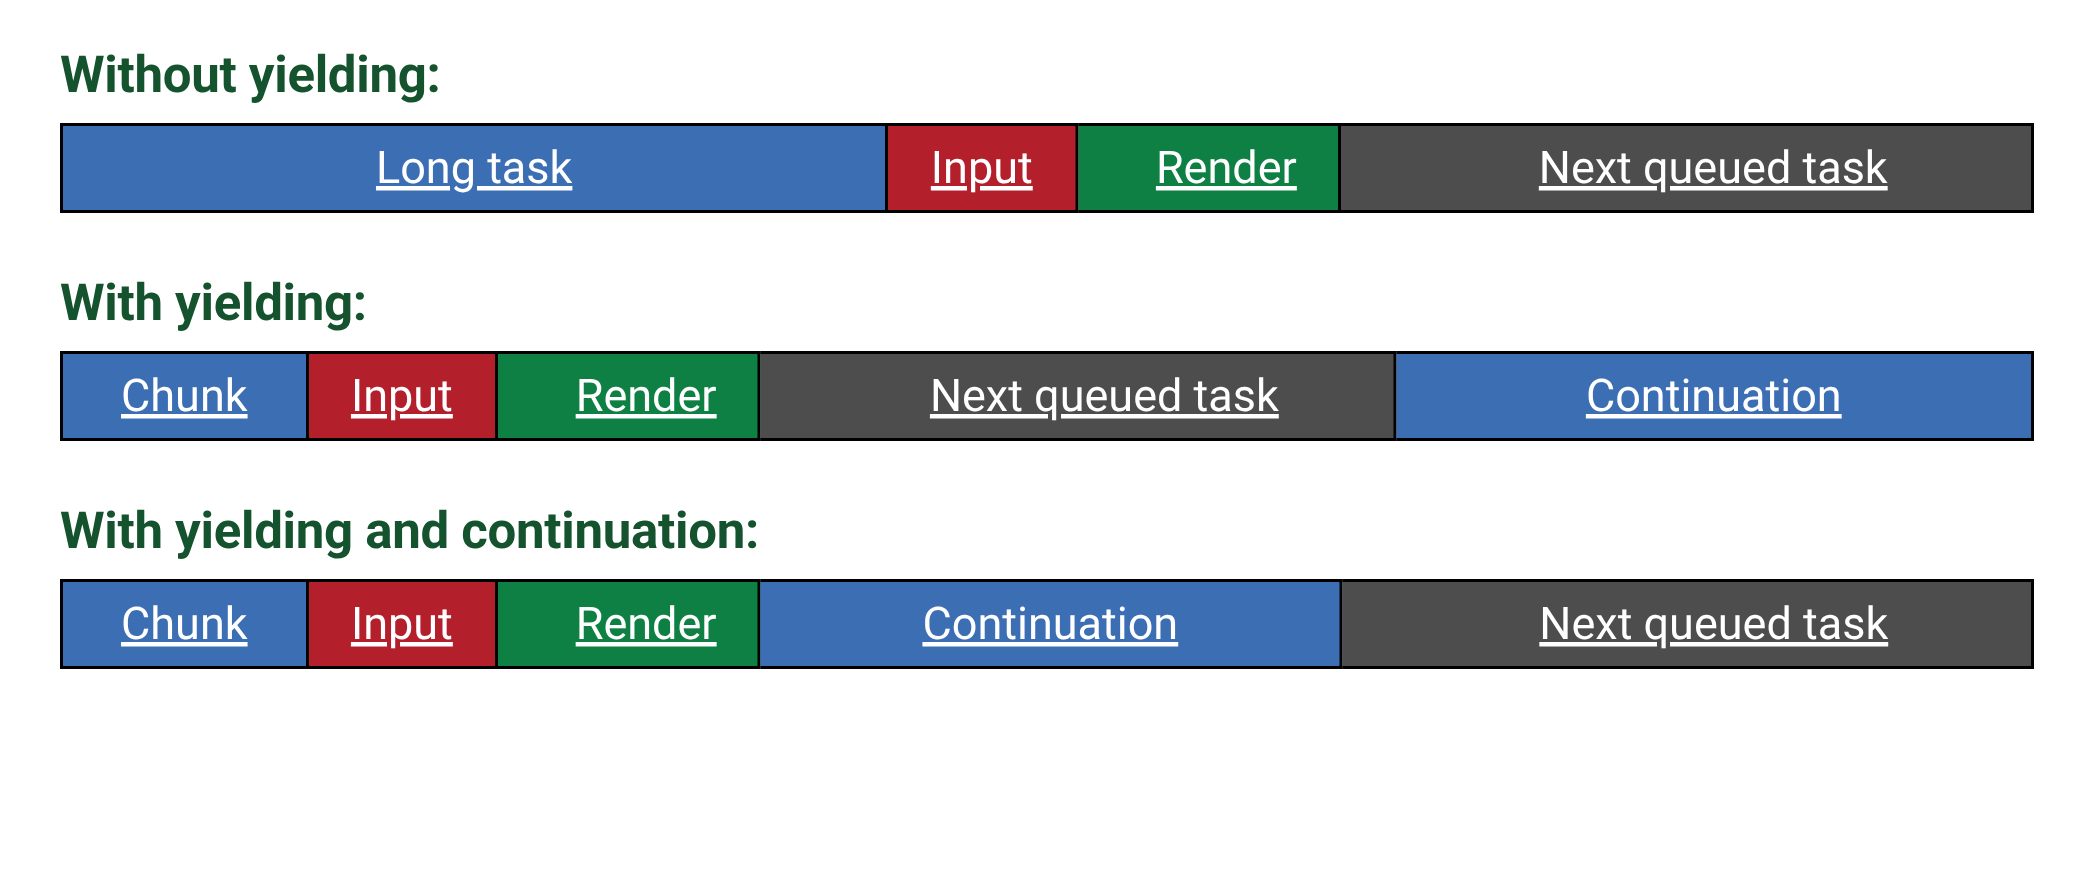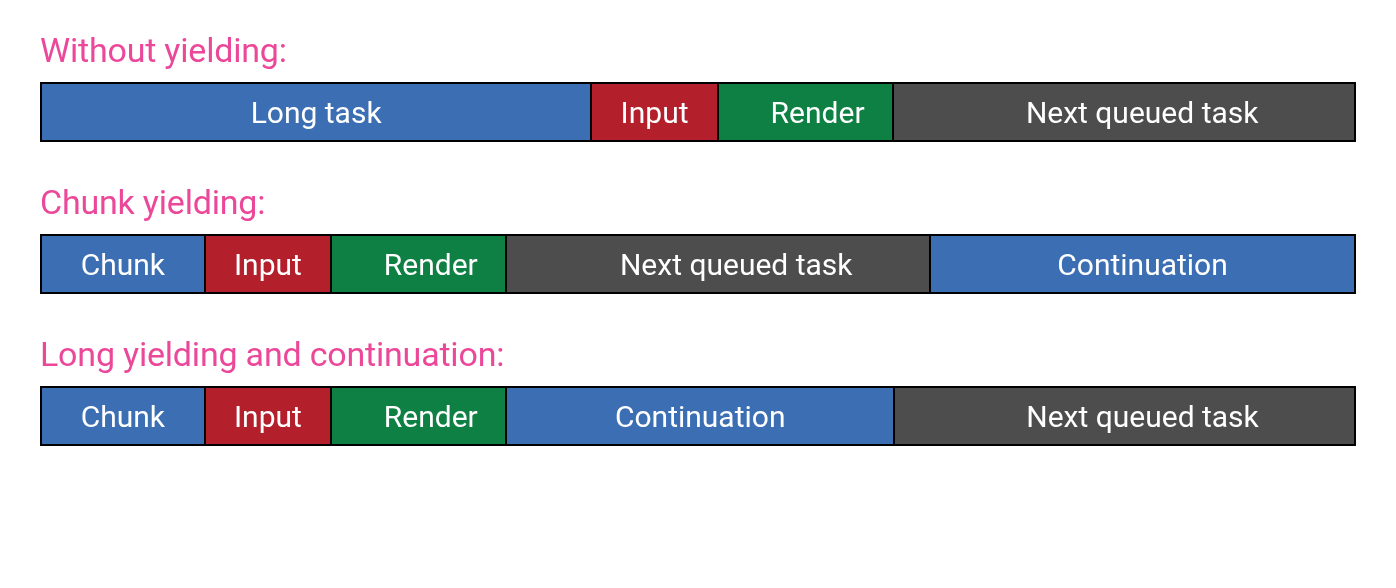--- a/index.html
+++ b/index.html
@@ -11,40 +11,41 @@
       font-family: -apple-system, BlinkMacSystemFont, 'Segoe UI', Roboto, Helvetica, Arial, sans-serif;
       background: #ffffff;
       padding: 30px 40px;
       width: 1396px;
     }
     .section {
       margin-bottom: 40px;
     }
     .section-title {
       font-size: 34px;
-      font-weight: 400;
-      color: #ec4899;
+      font-weight: 700;
+      color: #14532d;
       margin-bottom: 12px;
       letter-spacing: -0.2px;
     }
     .bar-row {
       display: flex;
       width: 100%;
       height: 60px;
     }
     .bar-segment {
       display: flex;
       align-items: center;
       justify-content: center;
       color: #ffffff;
       font-size: 30px;
       font-weight: 400;
       border: 2px solid #000000;
       white-space: nowrap;
       overflow: hidden;
+      text-decoration: underline;
     }
     .bar-segment + .bar-segment {
       border-left: none;
     }
     .c-blue   { background: #3c6eb4; }
     .c-red    { background: #b3202c; }
     .c-green  { background: #0f8043; padding-left: 24px; }
     .c-gray   { background: #4d4d4d; padding-left: 36px; }
   </style>
 </head>
@@ -54,32 +55,32 @@
   <div class="section-title">Without yielding:</div>
   <div class="bar-row">
     <div class="bar-segment c-blue" style="flex:44">Long task</div>
     <div class="bar-segment c-red" style="flex:10">Input</div>
     <div class="bar-segment c-green" style="flex:12">Render</div>
     <div class="bar-segment c-gray" style="flex:34">Next queued task</div>
   </div>
 </div>
 
 <div class="section">
-  <div class="section-title">Chunk yielding:</div>
+  <div class="section-title">With yielding:</div>
   <div class="bar-row">
     <div class="bar-segment c-blue" style="flex:13">Chunk</div>
     <div class="bar-segment c-red" style="flex:10">Input</div>
     <div class="bar-segment c-green" style="flex:12">Render</div>
     <div class="bar-segment c-gray" style="flex:31">Next queued task</div>
     <div class="bar-segment c-blue" style="flex:34">Continuation</div>
   </div>
 </div>
 
 <div class="section">
-  <div class="section-title">Long yielding and continuation:</div>
+  <div class="section-title">With yielding and continuation:</div>
   <div class="bar-row">
     <div class="bar-segment c-blue" style="flex:13">Chunk</div>
     <div class="bar-segment c-red" style="flex:10">Input</div>
     <div class="bar-segment c-green" style="flex:12">Render</div>
     <div class="bar-segment c-blue" style="flex:31">Continuation</div>
     <div class="bar-segment c-gray" style="flex:34">Next queued task</div>
   </div>
 </div>
 
 </body></html>

